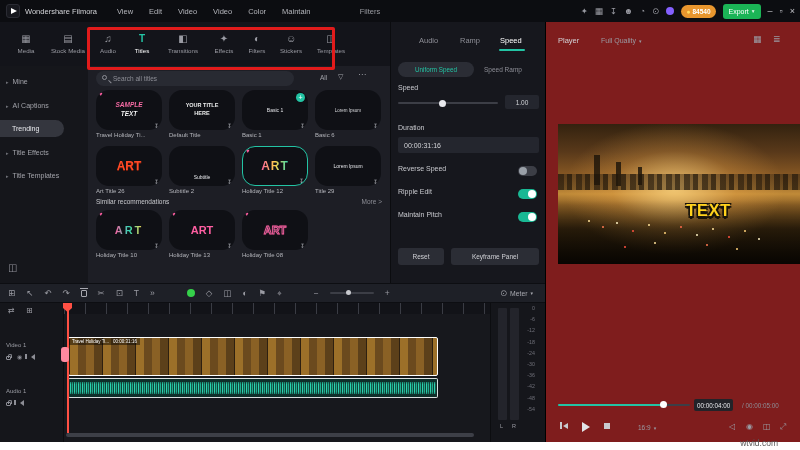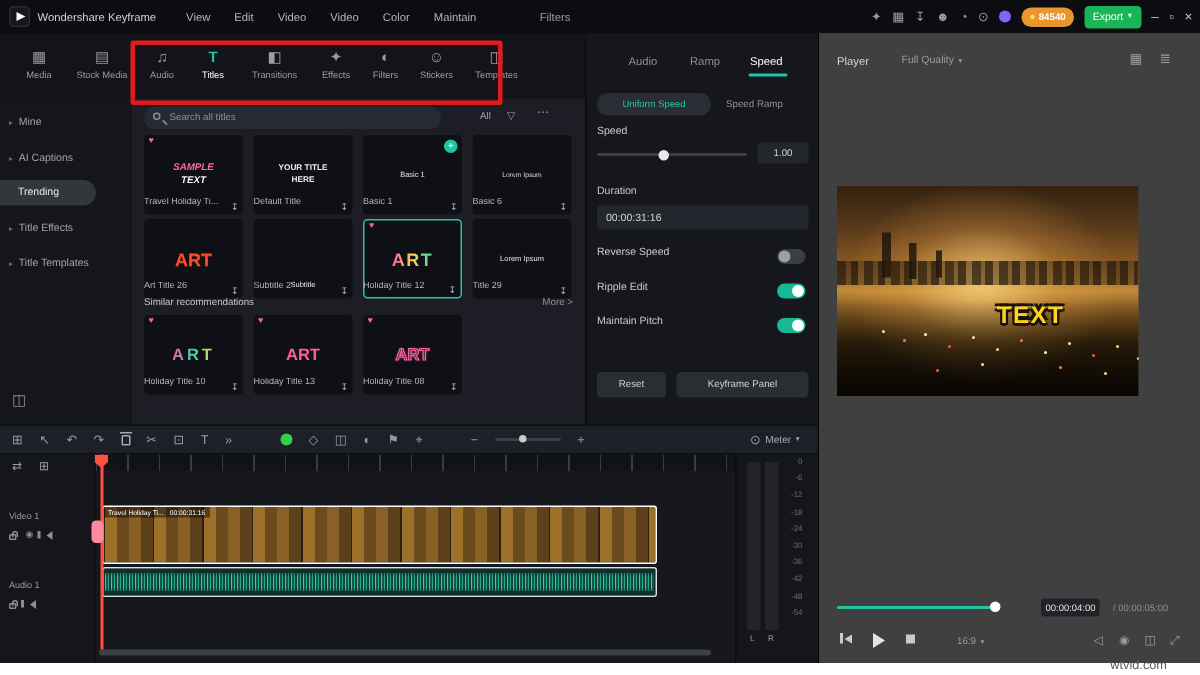--- a/index.html
+++ b/index.html
@@ -44,21 +44,21 @@
 
 .content{position:absolute;left:88px;top:66px;width:302px;height:217px;background:#1d1e25}
 .search{position:absolute;left:8px;top:5px;width:198px;height:15px;background:#282a32;border-radius:8px}
 .sic{position:absolute;left:6px;top:4px;width:5px;height:5px;border:1px solid #8d8e96;border-radius:50%}
 .sic::after{content:"";position:absolute;left:4.5px;top:4.5px;width:3.5px;height:1px;background:#8d8e96;transform:rotate(45deg)}
 .search input{position:absolute;left:17px;top:0;width:175px;height:15px;background:transparent;border:none;outline:none;font-size:6.5px;color:#c9cacf;font-family:inherit}
 .search input::placeholder{color:#8d8e96}
 .allfilter{position:absolute;left:232px;top:8px;font-size:6.5px;color:#a2a3aa}
 .funnel{position:absolute;left:250px;top:7px;font-size:7px;color:#a2a3aa}
 .dots{position:absolute;left:270px;top:4px;font-size:8px;color:#a2a3aa}
-.thumb{position:absolute;width:66px;height:53px;background:#0f1015;border-radius:3px;overflow:hidden}
+.thumb{position:absolute;width:66px;height:40px;background:#0f1015;border-radius:13px;overflow:hidden}
 .thumb.sel{border:1.5px solid #23c4a4}
 .tname{position:absolute;width:66px;font-size:6px;color:#b4b5bb;white-space:nowrap;overflow:hidden;text-overflow:ellipsis}
 .dl{position:absolute;right:3px;bottom:1px;font-size:6px;color:#b9bcc3;line-height:1}
 .heart{position:absolute;left:3px;top:1px;font-size:6px;color:#ff5fa2;line-height:1}
 .plusb{position:absolute;right:3px;top:3px;width:9px;height:9px;border-radius:50%;background:#23c4a4;color:#fff;font-size:7px;line-height:9px;text-align:center}
 .pv{position:absolute;inset:0;display:flex;align-items:center;justify-content:center;text-align:center}
 .pv-sample{font-size:6.5px;font-weight:bold;font-style:italic;width:42px;line-height:1.35;background:linear-gradient(180deg,#ff6ea9 48%,#ffffff 52%);-webkit-background-clip:text;background-clip:text;color:transparent}
 .pv-your{font-size:5.5px;font-weight:bold;color:#eceded;width:34px;line-height:1.4}
 .pv-small{font-size:5px;color:#e4e5e9}
 .pv-tiny{font-size:4.5px;color:#d8d9dd}
@@ -84,26 +84,26 @@
 .valbox{position:absolute;left:114px;top:73px;width:34px;height:14px;background:#24262e;border-radius:2px;display:flex;align-items:center;justify-content:center;font-size:6.5px;color:#d3d4d8}
 .durbox{position:absolute;left:7px;top:115px;width:141px;height:16px;background:#24262e;border-radius:2px;display:flex;align-items:center;font-size:7px;color:#d3d4d8;padding-left:6px}
 .toggle{position:absolute;left:127px;width:19px;height:10px;border-radius:5px}
 .toggle.off{background:#3c3e46}
 .toggle.off::after{content:"";position:absolute;left:1px;top:1px;width:8px;height:8px;border-radius:50%;background:#9aa0a8}
 .toggle.on{background:#19b894}
 .toggle.on::after{content:"";position:absolute;right:1px;top:1px;width:8px;height:8px;border-radius:50%;background:#fff}
 .pbtn{position:absolute;height:17px;background:#2b2d35;border-radius:3px;display:flex;align-items:center;justify-content:center;font-size:6.5px;color:#cfd0d5}
 
 
-.player{position:absolute;left:545px;top:22px;width:255px;height:420px;background:#404040;border-left:1px solid #000}
+.player{position:absolute;left:545px;top:22px;width:255px;height:420px;background:#7f1d1d;border-left:1px solid #000}
 .ptitle{position:absolute;left:12px;top:14px;font-size:7.5px;color:#d3d4d8}
 .pqual{position:absolute;left:55px;top:15px;font-size:7px;color:#9a9ba3;display:flex;align-items:center;gap:3px}
 .pqual .caret{font-size:5px}
 .phic{position:absolute;top:13px;font-size:9px;color:#9a9ba3;line-height:1}
-.video{position:absolute;left:12px;top:102px;width:201px;height:140px;overflow:hidden;background:linear-gradient(180deg,#33220f 0%,#59391a 20%,#8a5a24 38%,#c08a38 50%,#8a5e24 58%,#3c290f 75%,#241808 100%)}
+.video{position:absolute;left:12px;top:102px;width:242px;height:140px;overflow:hidden;background:linear-gradient(180deg,#33220f 0%,#59391a 20%,#8a5a24 38%,#c08a38 50%,#8a5e24 58%,#3c290f 75%,#241808 100%)}
 .glow{position:absolute;inset:0;background:radial-gradient(ellipse at 48% 46%,rgba(255,215,130,.8),rgba(255,180,80,.25) 35%,transparent 62%)}
 .skyline{position:absolute;left:0;right:0;top:36%;height:16px;opacity:.85;background:repeating-linear-gradient(90deg,rgba(40,28,14,.95) 0 6px,rgba(66,46,22,.7) 6px 9px,rgba(33,23,11,.95) 9px 14px,rgba(74,52,25,.6) 14px 18px)}
 .tower{position:absolute;background:rgba(32,22,11,.85)}
 .road{position:absolute;left:0;right:0;bottom:0;height:46%;background:linear-gradient(180deg,rgba(120,80,30,0),rgba(0,0,0,.78))}
 .lights{position:absolute;left:30px;top:96px;width:2px;height:2px;border-radius:50%;background:#ffe29a;
  box-shadow:14px 6px 0 #ff7a52,28px 2px 0 #fff3c4,44px 10px 0 #ff5240,60px 4px 0 #ffe29a,76px 12px 0 #ffd27a,92px 6px 0 #ff6a4a,108px 14px 0 #fff3c4,124px 8px 0 #ffe29a,140px 16px 0 #ff5240,156px 10px 0 #ffd27a,170px 18px 0 #fff3c4,118px 24px 0 #ff7a52,66px 22px 0 #ffe29a,36px 26px 0 #ff5240,148px 28px 0 #ffd27a}
 .overlaytext{position:absolute;left:53%;top:56%;font-size:16px;font-weight:900;letter-spacing:1px;color:#ffd21c;
  text-shadow:-1.5px -1.5px 0 #19140a,1.5px -1.5px 0 #19140a,-1.5px 1.5px 0 #19140a,1.5px 1.5px 0 #19140a,0 2.5px 0 #19140a}
 .pprog{position:absolute;left:12px;top:382px;width:132px;height:2px;background:#3c3e46;border-radius:1px}
 .pfill{position:absolute;left:0;top:0;height:2px;width:80%;background:#23c4a4;border-radius:1px}
@@ -160,21 +160,21 @@
 .bottomstrip{position:absolute;left:0;top:442px;width:800px;height:8px;background:#fff;z-index:65}
 .watermark{position:absolute;right:22px;top:438px;font-size:8.5px;color:#5a5a5a;z-index:70}
 </style>
 </head>
 <body>
 
 <div id="app">
 
   <div class="titlebar">
     <div class="logo"></div>
-    <span class="appname">Wondershare Keyframe</span>
+    <span class="appname">Wondershare Filmora</span>
     <div class="menus">
       <span>View</span>
       <span>Edit</span>
       <span>Video</span>
       <span>Video</span>
       <span>Color</span>
       <span>Maintain</span>
     </div>
     <span class="projname">Filters</span>
     <div class="tbr">

